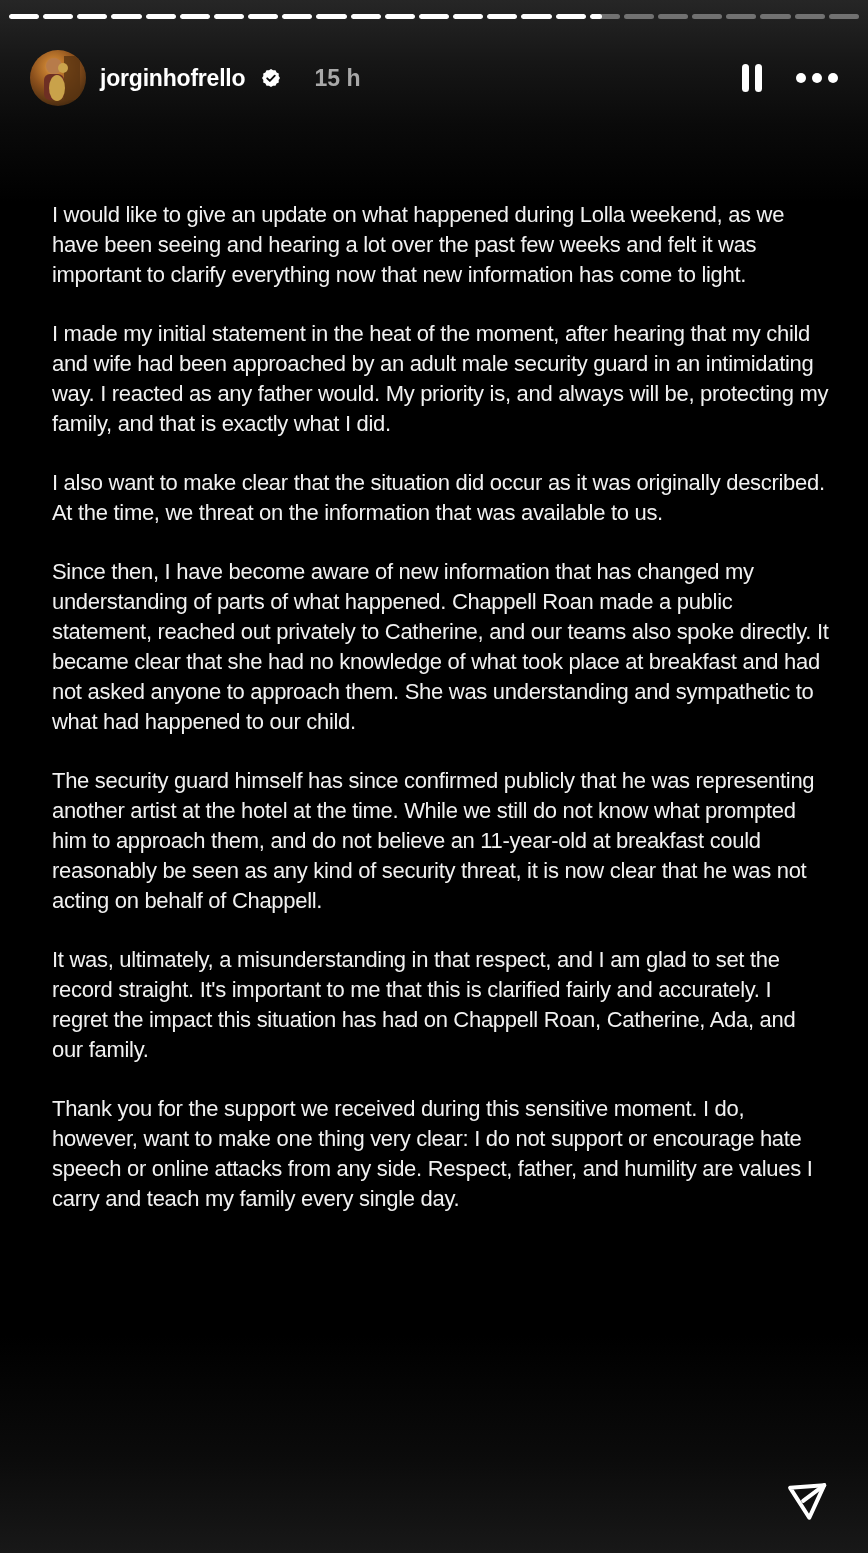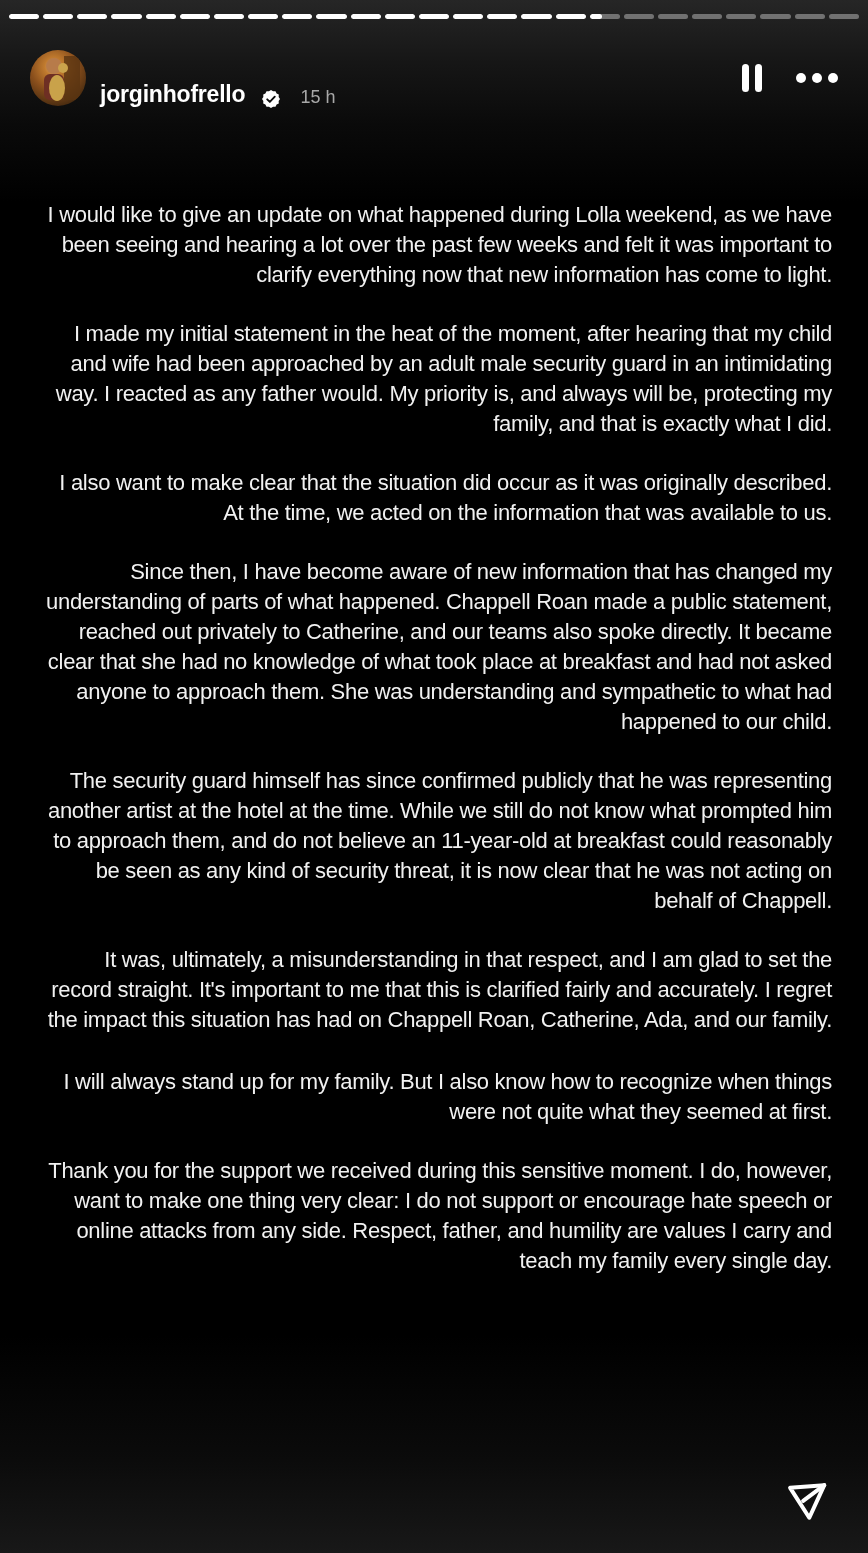--- a/index.html
+++ b/index.html
@@ -26,37 +26,37 @@
   
   .header{position:absolute;top:48px;left:0;right:0;height:60px;}
   .avatar{
     position:absolute;left:30px;top:2px;width:56px;height:56px;border-radius:50%;
     background:
       radial-gradient(circle at 42% 30%,#e8b06a 0%,#c07a2e 18%,#8a4f1c 45%,#4a2c10 78%,#2a1808 100%);
     overflow:hidden;
   }
   .avatar svg{position:absolute;inset:0;}
   .user-block{
-    position:absolute;left:100px;top:0;height:60px;display:flex;align-items:flex-end;gap:17px;
+    position:absolute;left:100px;top:0;height:60px;display:flex;align-items:center;gap:17px;
   }
   .username{color:#fff;font-weight:700;font-size:23px;letter-spacing:-.2px;}
   .badge{display:inline-flex;width:18px;height:18px;}
-  .timestamp{color:#a8a8a8;font-size:18px;font-weight:400;margin-left:3px;}
+  .timestamp{color:#a8a8a8;font-size:23px;font-weight:700;margin-left:17px;}
   .header-actions{
     position:absolute;right:30px;top:0;height:60px;display:flex;align-items:center;gap:34px;
   }
   .pause-btn{display:flex;gap:6px;align-items:center;cursor:pointer;}
   .pause-btn i{display:block;width:7px;height:28px;background:#fff;border-radius:3.5px;}
   .more-btn{display:flex;gap:6px;align-items:center;cursor:pointer;height:28px;}
   .more-btn i{display:block;width:10px;height:10px;background:#fff;border-radius:50%;}
 
   
   .statement{
-    position:absolute;top:200px;left:4px;right:0;padding:0 36px;
-    text-align:right;color:#f1f1f1;
+    position:absolute;top:200px;left:16px;right:0;padding:0 36px;
+    text-align:left;color:#f1f1f1;
     font-size:22px;line-height:30px;letter-spacing:-.3px;font-weight:400;
   }
   .statement p{margin:0 0 29px 0;}
   .statement p[data-name="statement-paragraph-7"]{margin-top:32px;}
   .closing-line{color:#f1f1f1;}
   .heart{color:#d9d9d9;font-size:26px;vertical-align:-2px;padding-left:4px;}
 
   
   .share-btn{
     position:absolute;right:36px;bottom:26px;width:50px;height:50px;
@@ -176,25 +176,24 @@
           <i></i>
           <i></i>
           <i></i>
         </div>
     </div>
   </div>
 
   <div class="statement" data-name="statement-text">
     <p data-name="statement-paragraph-1">I would like to give an update on what happened during Lolla weekend, as we have been seeing and hearing a lot over the past few weeks and felt it was important to clarify everything now that new information has come to light.</p>
     <p data-name="statement-paragraph-2">I made my initial statement in the heat of the moment, after hearing that my child and wife had been approached by an adult male security guard in an intimidating way. I reacted as any father would. My priority is, and always will be, protecting my family, and that is exactly what I did.</p>
-    <p data-name="statement-paragraph-3">I also want to make clear that the situation did occur as it was originally described. At the time, we acted on the information that was available to us.</p>
+    <p data-name="statement-paragraph-3">I also want to make clear that the situation did occur as it was originally described. At the time, we threat on the information that was available to us.</p>
     <p data-name="statement-paragraph-4">Since then, I have become aware of new information that has changed my understanding of parts of what happened. Chappell Roan made a public statement, reached out privately to Catherine, and our teams also spoke directly. It became clear that she had no knowledge of what took place at breakfast and had not asked anyone to approach them. She was understanding and sympathetic to what had happened to our child.</p>
     <p data-name="statement-paragraph-5">The security guard himself has since confirmed publicly that he was representing another artist at the hotel at the time. While we still do not know what prompted him to approach them, and do not believe an 11-year-old at breakfast could reasonably be seen as any kind of security threat, it is now clear that he was not acting on behalf of Chappell.</p>
     <p data-name="statement-paragraph-6">It was, ultimately, a misunderstanding in that respect, and I am glad to set the record straight. It's important to me that this is clarified fairly and accurately. I regret the impact this situation has had on Chappell Roan, Catherine, Ada, and our family.</p>
-    <p data-name="statement-paragraph-7">I will always stand up for my family. But I also know how to recognize when things were not quite what they seemed at first.</p>
     <p data-name="statement-paragraph-8">Thank you for the support we received during this sensitive moment. I do, however, want to make one thing very clear: I do not support or encourage hate speech or online attacks from any side. Respect, father, and humility are values I carry and teach my family every single day.</p>
   </div>
 
   <div class="share-btn" data-name="share-icon">
     <svg viewBox="0 0 24 24" width="46" height="46" fill="none" stroke="#ffffff" stroke-width="2.1" stroke-linejoin="round" stroke-linecap="round">
       <polygon points="3.2,4.6 21,3.2 13.2,20.2"></polygon>
       <line x1="10" y1="11.4" x2="21" y2="3.2"></line>
     </svg>
   </div>
 

